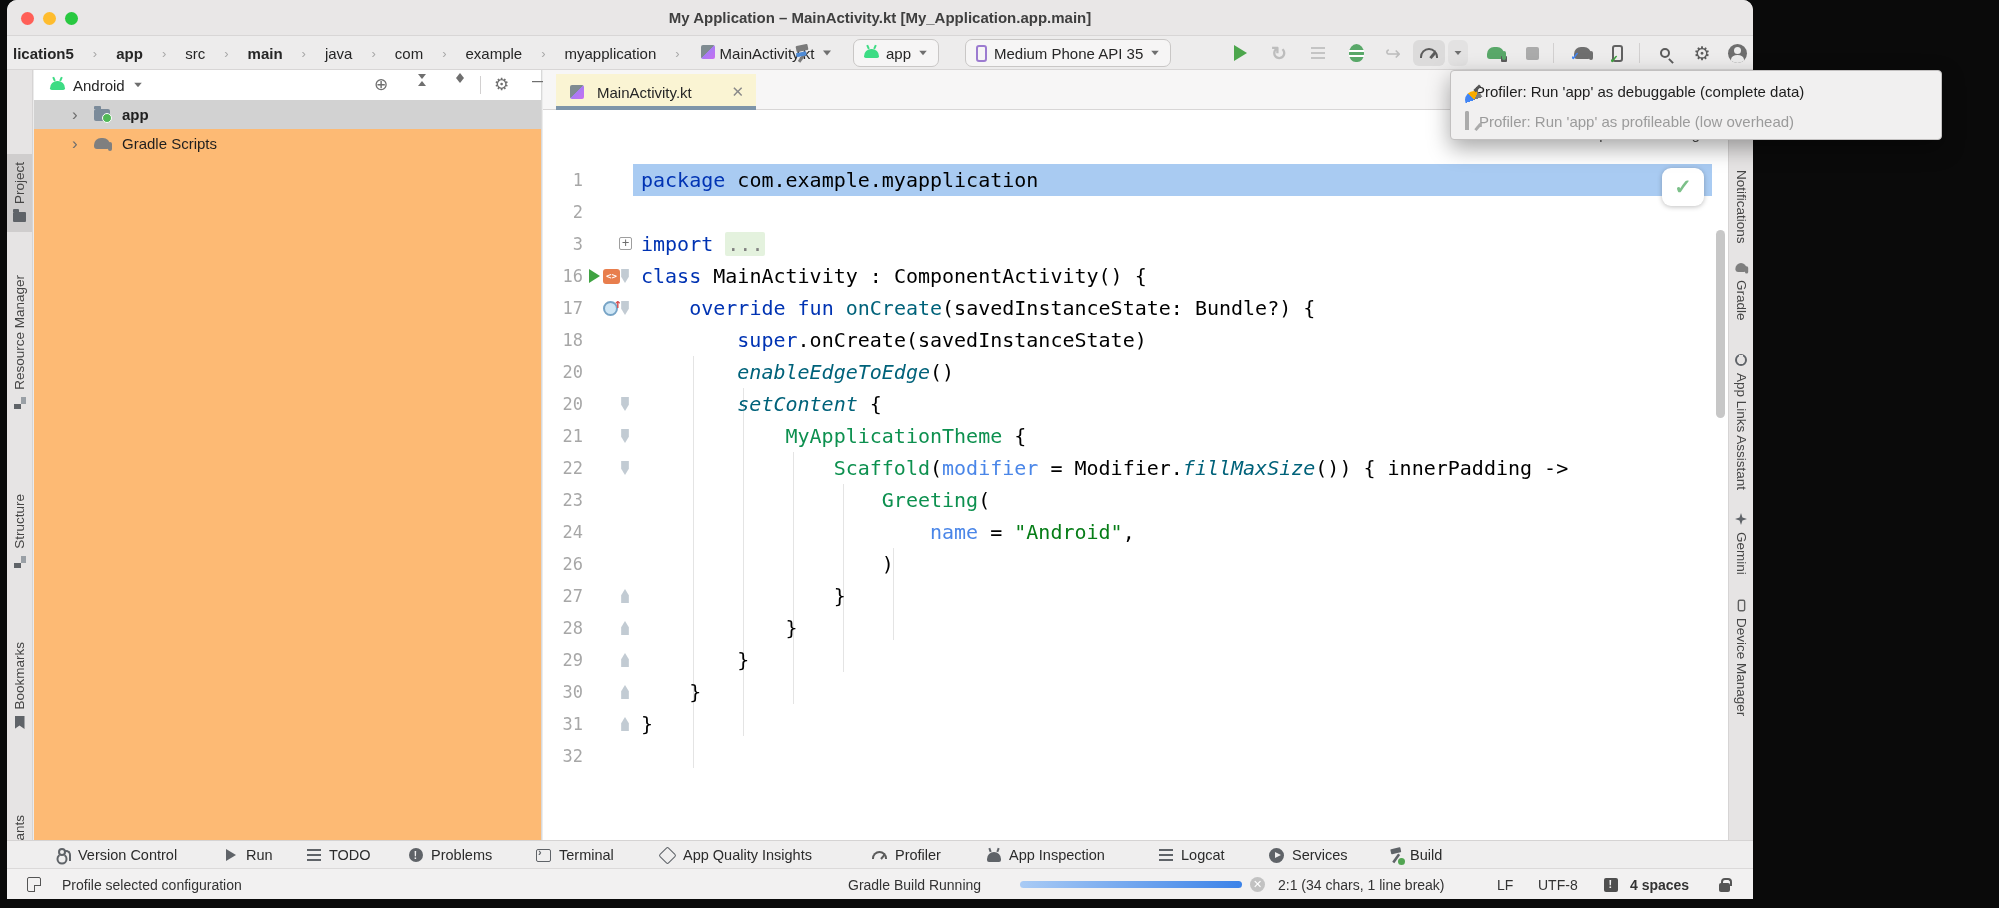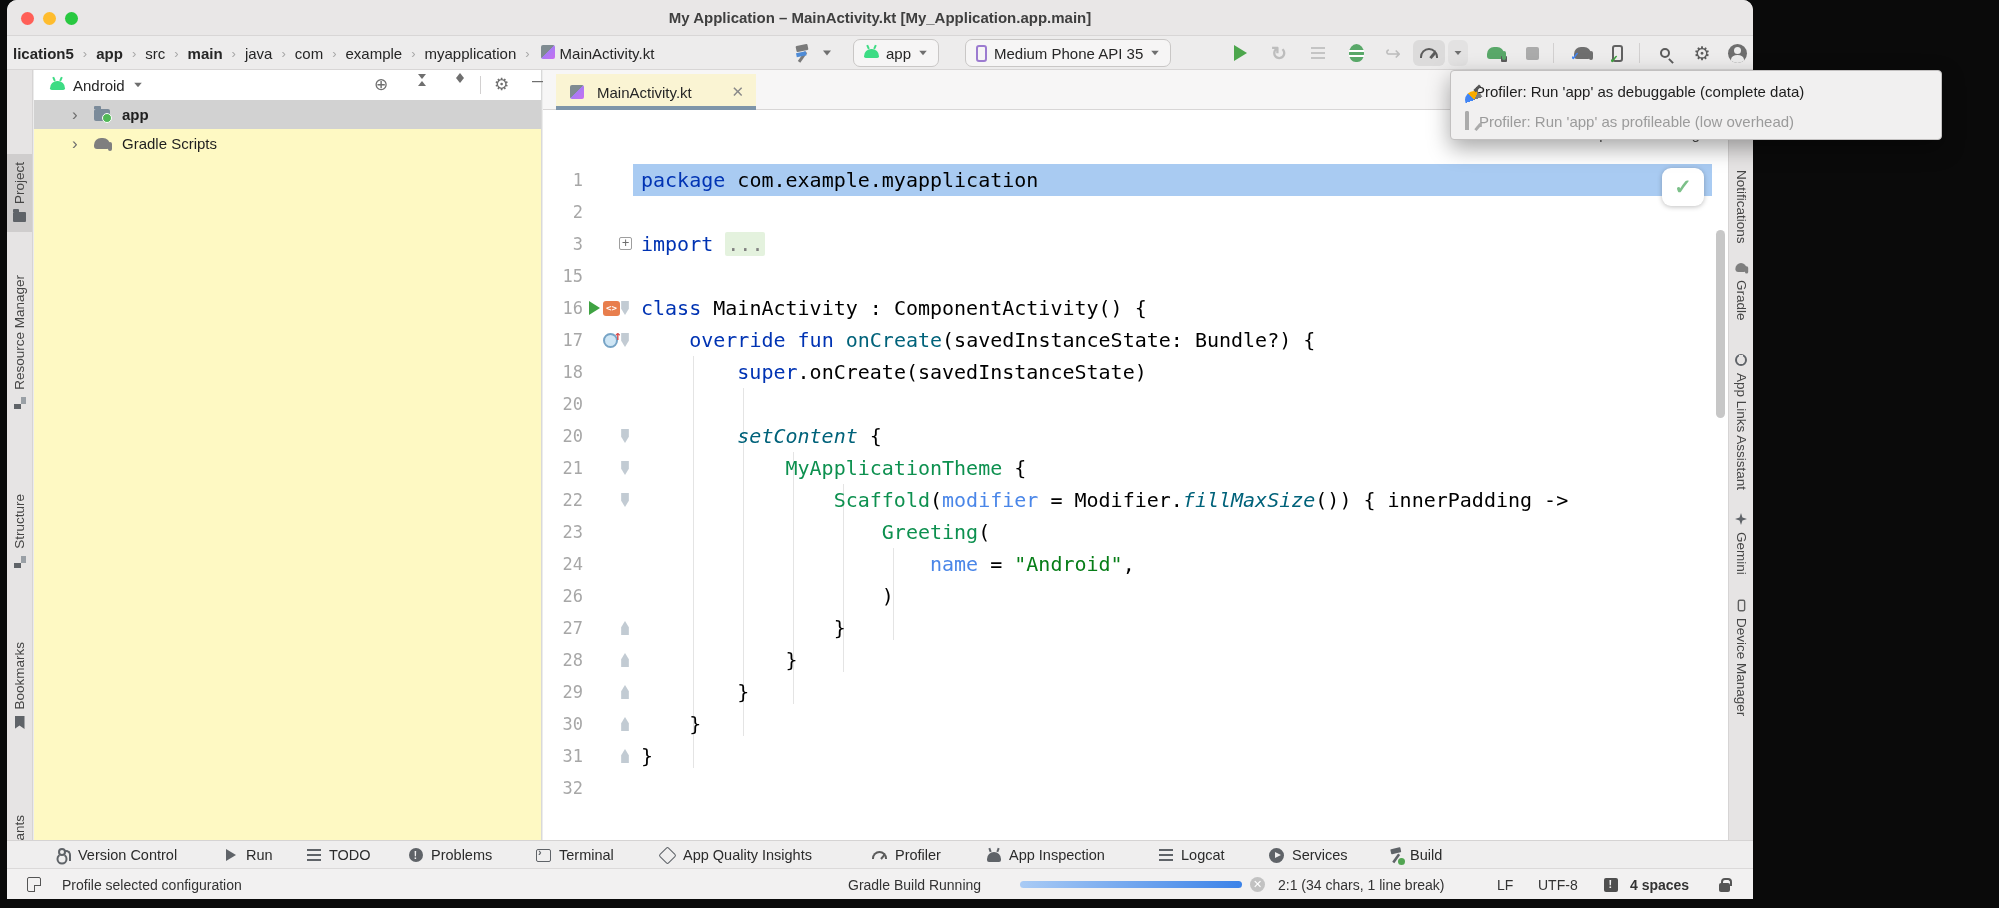--- a/index.html
+++ b/index.html
@@ -13,21 +13,21 @@
   #titlebar { position:absolute; left:0; top:0; right:0; height:36px; background:#E9E7E7; border-bottom:1px solid #D8D6D6; }
   .tl { position:absolute; top:12px; width:13px; height:13px; border-radius:50%; }
   #tl-close{ left:14px; background:#FF5F57; }
   #tl-min  { left:36px; background:#FEBC2E; }
   #tl-max  { left:58px; background:#28C840; }
   #win-title { position:absolute; left:0; right:0; top:0; height:36px; line-height:36px; text-align:center;
                font-size:15px; font-weight:700; color:#3F3F3F; }
 
   
   #toolbar { position:absolute; left:0; top:36px; right:0; height:34px; background:#EDECEC; border-bottom:1px solid #D8D6D6; }
-  #breadcrumbs { position:absolute; left:6px; top:0; height:34px; display:flex; align-items:center; gap:6px; font-size:15px; color:#262626; white-space:nowrap; }
+  #breadcrumbs { position:absolute; left:6px; top:0; height:34px; display:flex; align-items:center; gap:16px; font-size:15px; color:#262626; white-space:nowrap; }
   .bc-sep { color:#A8A8A8; font-size:13px; padding:0 3px; }
   .bc-bold { font-weight:700; }
   .kotlin-ic { display:inline-block; width:14px; height:14px; margin:0 5px 0 2px;
                background:linear-gradient(135deg,#7F8B91 0%, #7F8B91 49%, #A97BF5 50%, #C96FF0 100%); border-radius:2px; }
   .caret { display:inline-block; width:0; height:0; border-left:5px solid transparent; border-right:5px solid transparent; border-top:6px solid #6F6F6F; }
   .tb-item { position:absolute; top:0; height:34px; display:flex; align-items:center; justify-content:center; }
   .pill { border:1px solid #C9C7C6; background:#F6F5F5; border-radius:7px; height:28px; top:3px;
           display:flex; align-items:center; gap:7px; padding:0 10px; font-size:15px; color:#262626; }
   .android-head { width:15px; height:9px; background:#3DDC84; border-radius:8px 8px 2px 2px; position:relative; }
   .android-head::before, .android-head::after { content:""; position:absolute; top:-4px; width:2px; height:4px; background:#3DDC84; }
@@ -77,21 +77,21 @@
   .folder-glyph::before { content:""; position:absolute; left:0; top:-3px; width:6px; height:3px; background:#5F6368; border-radius:1px 1px 0 0; }
   .bookmark-glyph { width:10px; height:13px; background:#5F6368; clip-path:polygon(0 0,100% 0,100% 100%,50% 72%,0 100%); }
   .blocks-glyph { width:12px; height:12px; background:
       linear-gradient(#5F6368,#5F6368) 0 100%/7px 5px no-repeat,
       linear-gradient(#9AA0A6,#9AA0A6) 100% 0/5px 7px no-repeat; }
   .spark-glyph { width:12px; height:12px; background:#5F6368; clip-path:polygon(50% 0,62% 38%,100% 50%,62% 62%,50% 100%,38% 62%,0 50%,38% 38%); }
   .link-glyph { width:12px; height:12px; border:2px solid #5F6368; border-radius:50%; position:relative; }
   .link-glyph::after{ content:""; position:absolute; left:2px; top:-1px; width:4px; height:9px; background:#E6E4E4; }
 
   
-  #project-panel { position:absolute; left:27px; top:70px; width:508px; bottom:59px; background:#fef9c3; border-right:1px solid #D9D9D9; }
+  #project-panel { position:absolute; left:27px; top:70px; width:508px; bottom:59px; background:#fdba74; border-right:1px solid #D9D9D9; }
   #proj-header { position:absolute; left:0; top:0; right:0; height:30px; display:flex; align-items:center; background:#FFF; }
   #proj-title { display:flex; align-items:center; gap:8px; margin-left:16px; font-size:15px; color:#262626; }
   .ph-ic { position:absolute; top:6px; color:#6F6F6F; font-size:17px; line-height:17px; }
   .updown { position:relative; width:14px; height:15px; border-top:2px solid #6F6F6F; border-bottom:2px solid #6F6F6F; }
   .updown::before { content:""; position:absolute; left:3px; top:1px; border-left:4px solid transparent; border-right:4px solid transparent; border-bottom:5px solid #6F6F6F; }
   .updown::after  { content:""; position:absolute; left:3px; bottom:1px; border-left:4px solid transparent; border-right:4px solid transparent; border-top:5px solid #6F6F6F; }
   .collapse-g { position:relative; width:14px; height:15px; }
   .collapse-g::before { content:""; position:absolute; left:3px; top:0; border-left:4px solid transparent; border-right:4px solid transparent; border-top:5px solid #6F6F6F; }
   .collapse-g::after  { content:""; position:absolute; left:3px; bottom:0; border-left:4px solid transparent; border-right:4px solid transparent; border-bottom:5px solid #6F6F6F; }
   .tree-row { position:absolute; left:0; right:0; height:29px; display:flex; align-items:center; font-size:15px; color:#1F1F1F; }
@@ -421,24 +421,20 @@
             <div class="crow">
               <span class="ln">2</span>
               <span class="ctext"></span>
             </div>
             <div class="crow">
               <span class="ln">3</span>
               <span class="fold fold-plus">+</span>
               <span class="ctext"><span class="tok-kw">import</span><span class="tok-pl"> </span><span class="tok-foldtxt">...</span></span>
             </div>
             <div class="crow">
-              <span class="ln">15</span>
-              <span class="ctext"></span>
-            </div>
-            <div class="crow">
               <span class="ln">16</span>
               <span class="gicons">
                 <span class="run-arrow"></span>
                 <span class="compose-badge">&lt;&gt;</span>
               </span>
               <span class="fold fold-open"></span>
               <span class="ctext"><span class="tok-kw">class</span><span class="tok-pl"> MainActivity : ComponentActivity() {</span></span>
             </div>
             <div class="crow">
               <span class="ln">17</span>
@@ -447,20 +443,21 @@
               </span>
               <span class="fold fold-open"></span>
               <span class="ctext"><span class="tok-pl">    </span><span class="tok-kw">override</span><span class="tok-pl"> </span><span class="tok-kw">fun</span><span class="tok-pl"> </span><span class="tok-fn">onCreate</span><span class="tok-pl">(savedInstanceState: Bundle?) {</span></span>
             </div>
             <div class="crow">
               <span class="ln">18</span>
               <span class="ctext"><span class="tok-pl">        </span><span class="tok-kw">super</span><span class="tok-pl">.onCreate(savedInstanceState)</span></span>
             </div>
             <div class="crow">
               <span class="ln">20</span>
+              <span class="ctext"><span class="tok-pl">        </span><span class="tok-fnc">enableEdgeToEdge</span><span class="tok-pl">()</span></span>
             </div>
             <div class="crow">
               <span class="ln">20</span>
               <span class="fold fold-open"></span>
               <span class="ctext"><span class="tok-pl">        </span><span class="tok-fnc">setContent</span><span class="tok-pl"> {</span></span>
             </div>
             <div class="crow">
               <span class="ln">21</span>
               <span class="fold fold-open"></span>
               <span class="ctext"><span class="tok-pl">            </span><span class="tok-comp">MyApplicationTheme</span><span class="tok-pl"> {</span></span>

